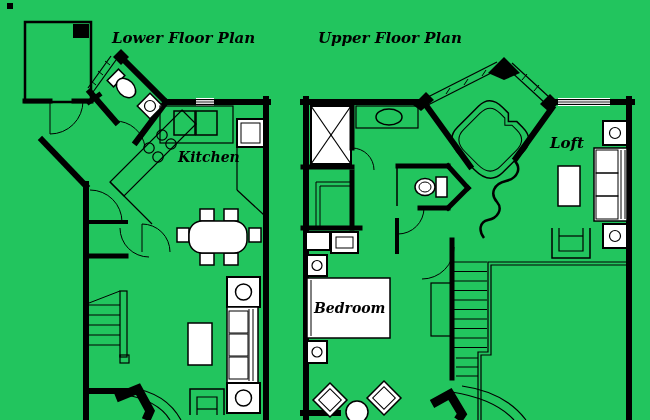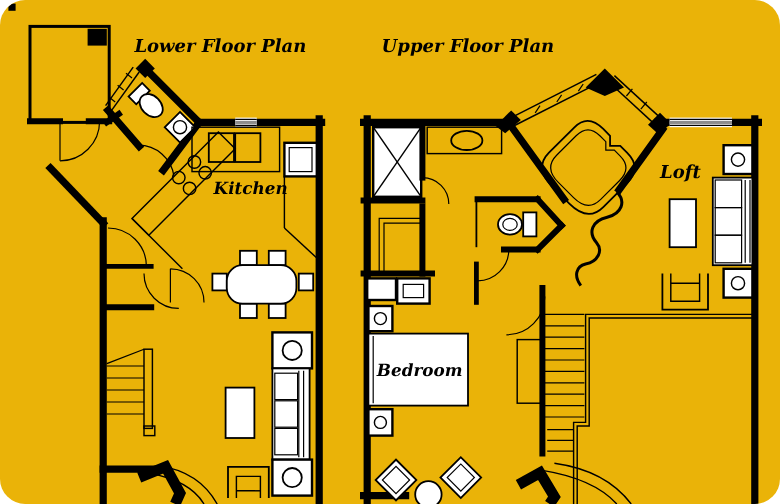--- a/index.html
+++ b/index.html
@@ -1,16 +1,16 @@
 <!DOCTYPE html>
 <html><head>
 <meta charset="utf-8">
 <style>
   html,body{margin:0;padding:0;background:#fff;}
-  .page{width:650px;height:420px;position:relative;background:#eab308;overflow:hidden;border-radius:21px;}
+  .page{width:650px;height:420px;position:relative;background:#22c55e;overflow:hidden;}
   svg{display:block;}
   .plan-title{font-family:"DejaVu Serif",serif;font-style:italic;font-weight:700;font-size:15px;fill:#000;}
   .room-label{font-family:"DejaVu Serif",serif;font-style:italic;font-weight:700;fill:#000;}
   .w6{stroke:#000;stroke-width:6;stroke-linecap:square;fill:none;}
   .w5{stroke:#000;stroke-width:5;stroke-linecap:square;fill:none;}
   .w4{stroke:#000;stroke-width:4;stroke-linecap:square;fill:none;}
   .w25{stroke:#000;stroke-width:2.5;fill:none;}
   .w2{stroke:#000;stroke-width:2;fill:#fff;}
   .f15{stroke:#000;stroke-width:1.5;fill:none;}
   .f15w{stroke:#000;stroke-width:1.5;fill:#fff;}

